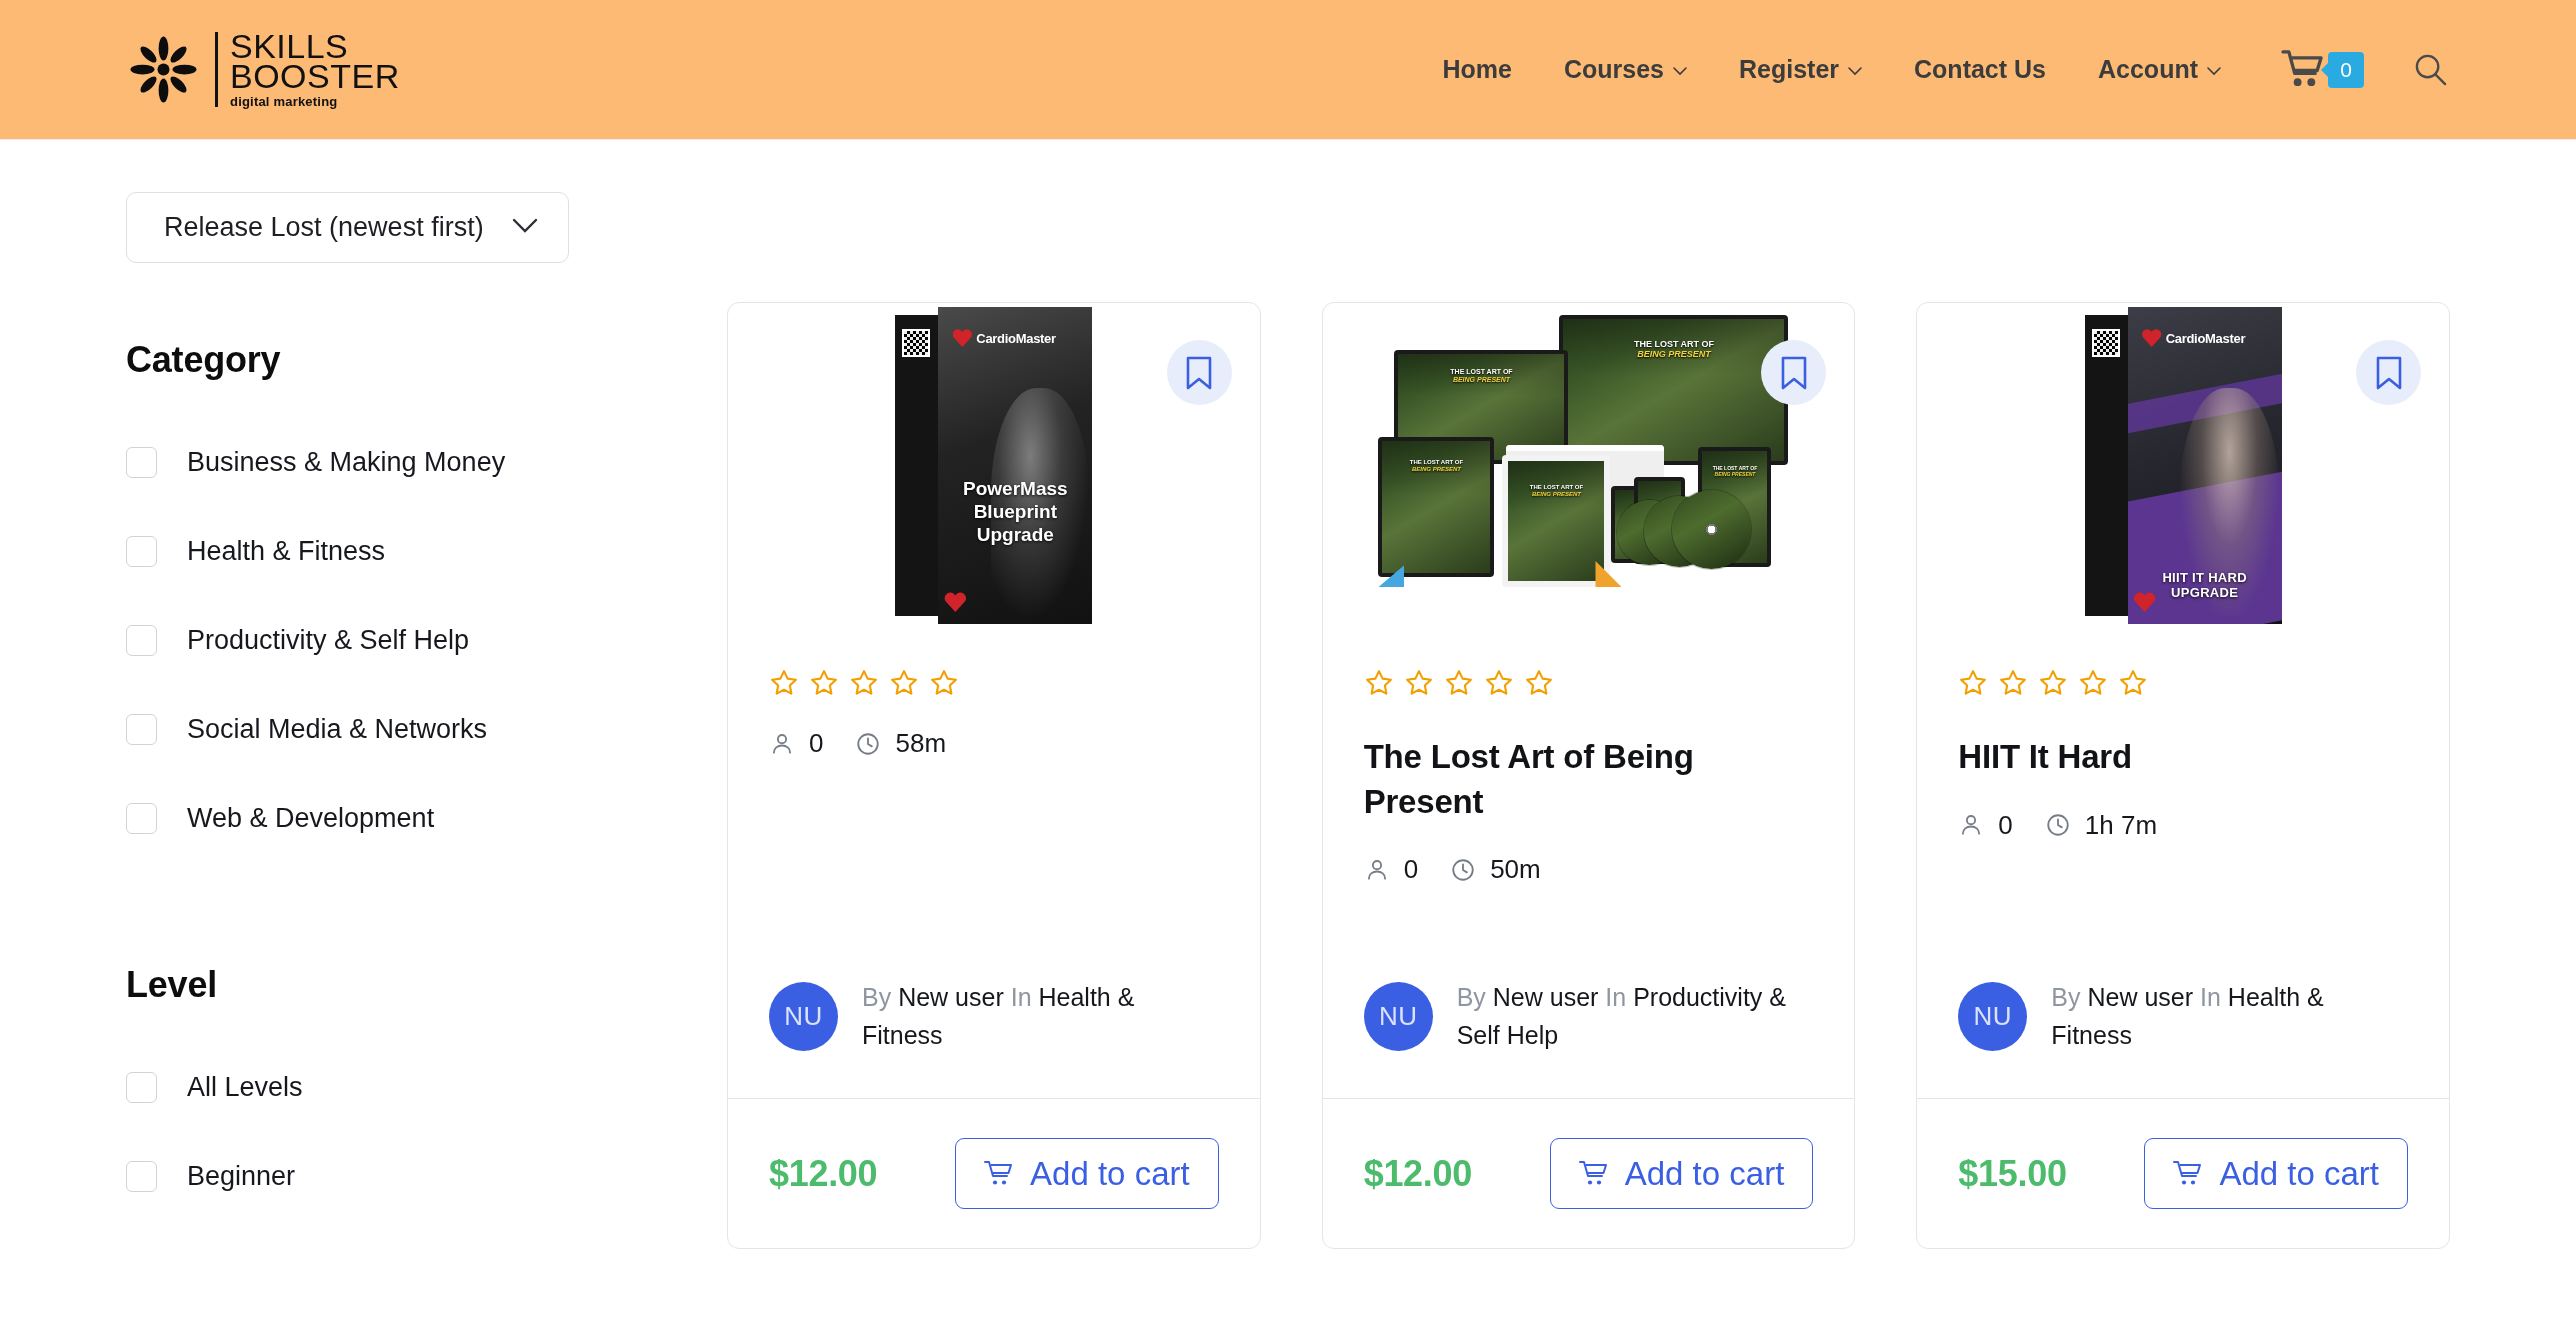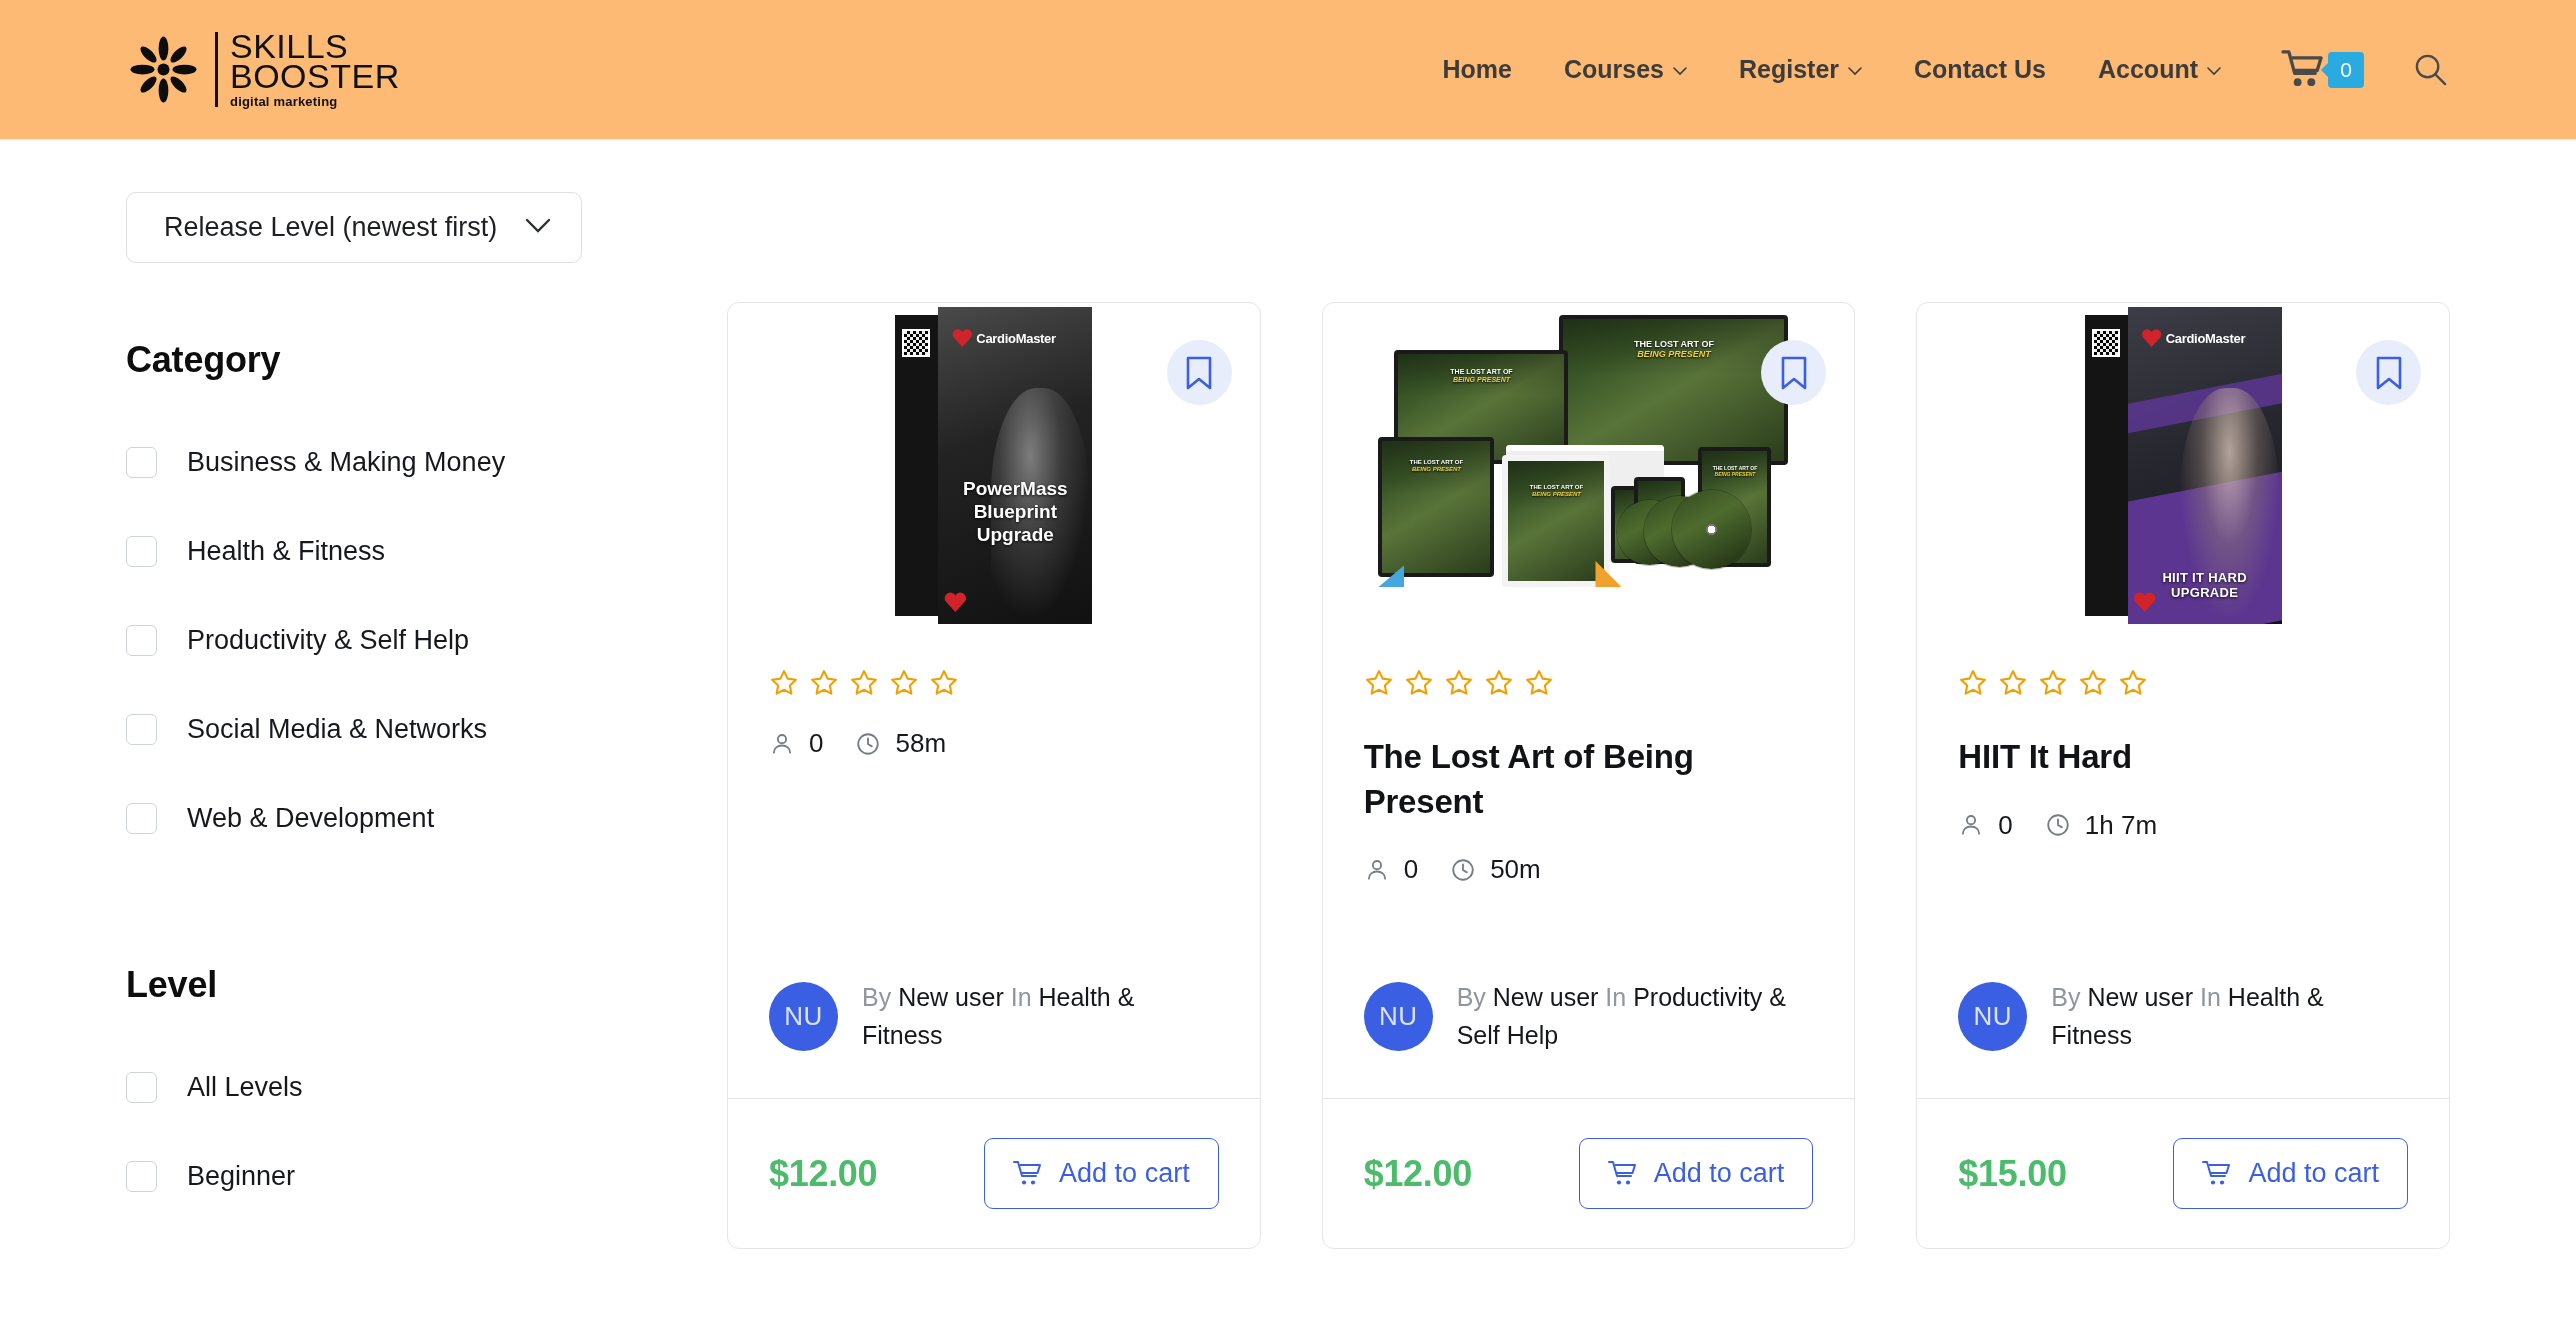--- a/index.html
+++ b/index.html
@@ -307,21 +307,21 @@
   .add-cart {
     border: 1.6px solid #3b5fe2;
     color: #3b5fe2;
     background: #fff;
     border-radius: 9px;
     height: 71px;
     padding: 0 28px;
     display: inline-flex;
     align-items: center;
     gap: 16px;
-    font-size: 27px;
+    font-size: 33px;
     cursor: pointer;
     font-family: "Liberation Sans", sans-serif;
     white-space: nowrap;
   }
 
   
   .cover-box {
     position: relative;
     width: 197px; height: 327px;
     display: block;
@@ -510,21 +510,21 @@
         <line x1="24" y1="24" x2="34" y2="34" stroke="#4a4a4a" stroke-width="2.4" stroke-linecap="round"></line>
       </svg>
     </div>
   </div>
 </div>
 
 <div class="toolbar">
 
 
   <div class="sort-select">
-    <span class="sort-label">Release Level (newest first)</span>
+    <span class="sort-label">Release Lost (newest first)</span>
     <span>
       <svg width="26" height="15" viewBox="0 0 26 15">
           <path d="M2 2l11 11L24 2" stroke="#2b3038" stroke-width="2.4" fill="none" stroke-linecap="round"></path>
         </svg>
     </span>
   </div>
 </div>
 
 <div class="main">
 

